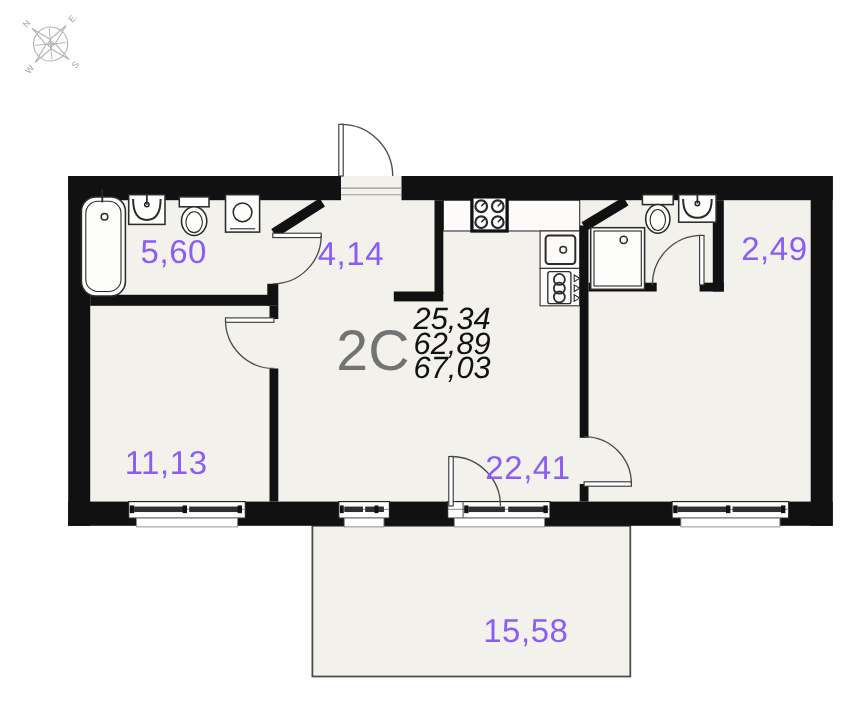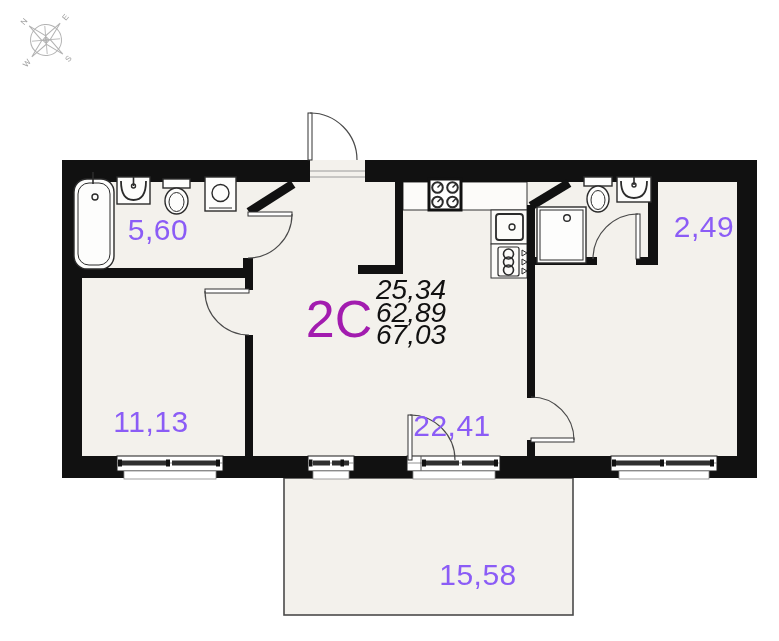--- a/index.html
+++ b/index.html
@@ -7,21 +7,21 @@
     position:relative;width:779px;height:641px;background:#ffffff;
     font-family:"Liberation Sans",sans-serif;overflow:hidden;
   }
   .canvas svg{position:absolute;left:0;top:0;}
   .room-label{
     position:absolute;transform:translate(-50%,-50%);
     font-size:30px;color:#8b5cf6;white-space:nowrap;letter-spacing:0.5px;
   }
   .apt-label{
     position:absolute;transform:translate(-50%,-50%);
-    font-size:52px;color:#a21caf;white-space:nowrap;
+    font-size:52px;color:#737373;white-space:nowrap;
   }
   .areas-col{
     position:absolute;left:376px;top:279px;
     font-size:28px;color:#111;line-height:22.5px;white-space:nowrap;font-style:italic;
   }
 </style>
 </head>
 <body>
 
 <div class="canvas">
@@ -210,23 +210,24 @@
       <line x1="56" y1="30" x2="36" y2="50" stroke-width="0.8"></line>
       <text x="46" y="14" text-anchor="middle" font-size="8" fill="#a0a0a0" stroke="none">N</text>
       <text x="76" y="43" text-anchor="middle" font-size="8" fill="#a0a0a0" stroke="none">E</text>
       <text x="46" y="72" text-anchor="middle" font-size="8" fill="#a0a0a0" stroke="none">S</text>
       <text x="16" y="43" text-anchor="middle" font-size="8" fill="#a0a0a0" stroke="none">W</text>
     </g>
   </g>
 </svg>
 
   <div class="room-label" style="left:158px;top:230px">5,60</div>
+  <div class="room-label" style="left:319px;top:232px">4,14</div>
   <div class="room-label" style="left:704px;top:227px">2,49</div>
   <div class="room-label" style="left:151px;top:422px">11,13</div>
-  <div class="room-label" style="left:452px;top:426px">22,41</div>
+  <div class="room-label" style="left:480px;top:426px">22,41</div>
   <div class="room-label" style="left:478px;top:575px">15,58</div>
 
   <div class="apt-label" style="left:339px;top:319px">2С</div>
   <div class="areas-col">
     <div>25,34</div>
     <div>62,89</div>
     <div>67,03</div>
   </div>
 
 </div>

